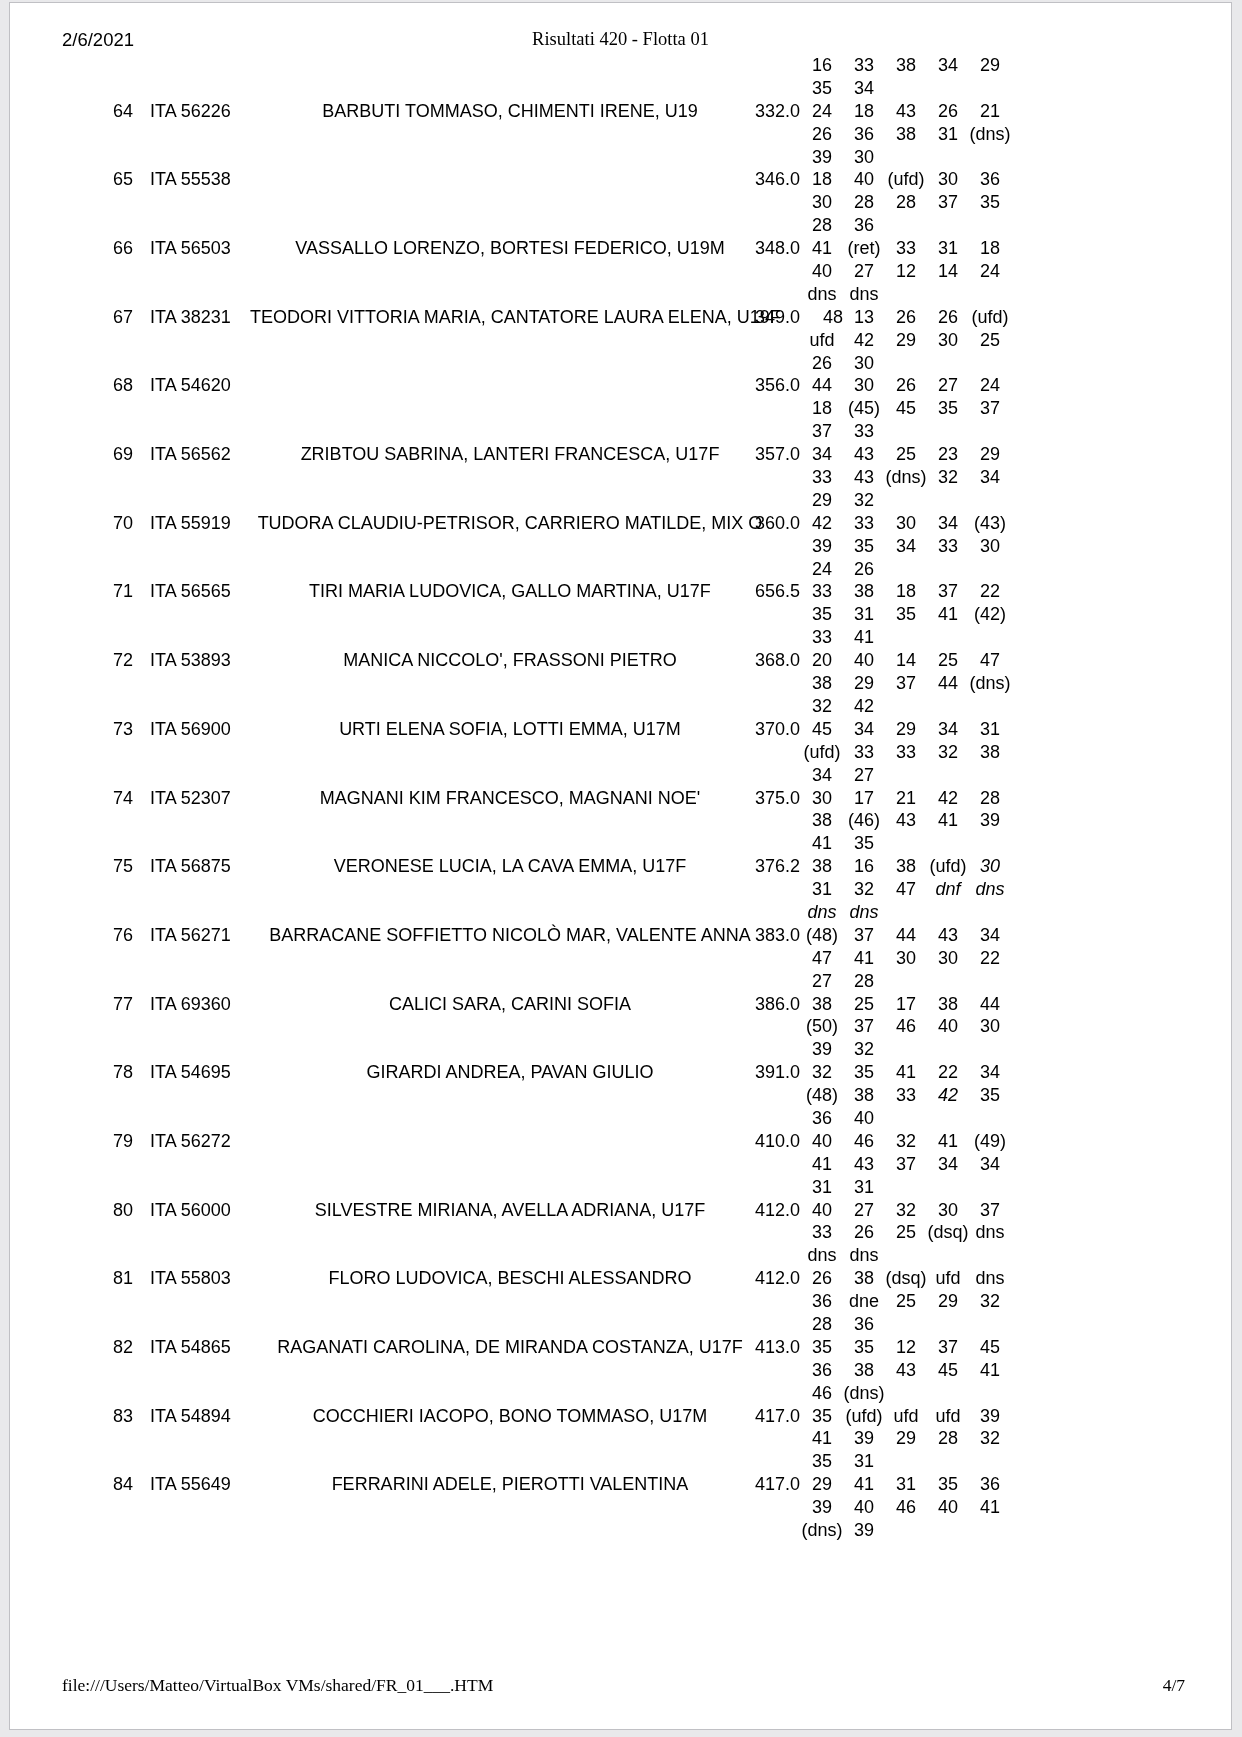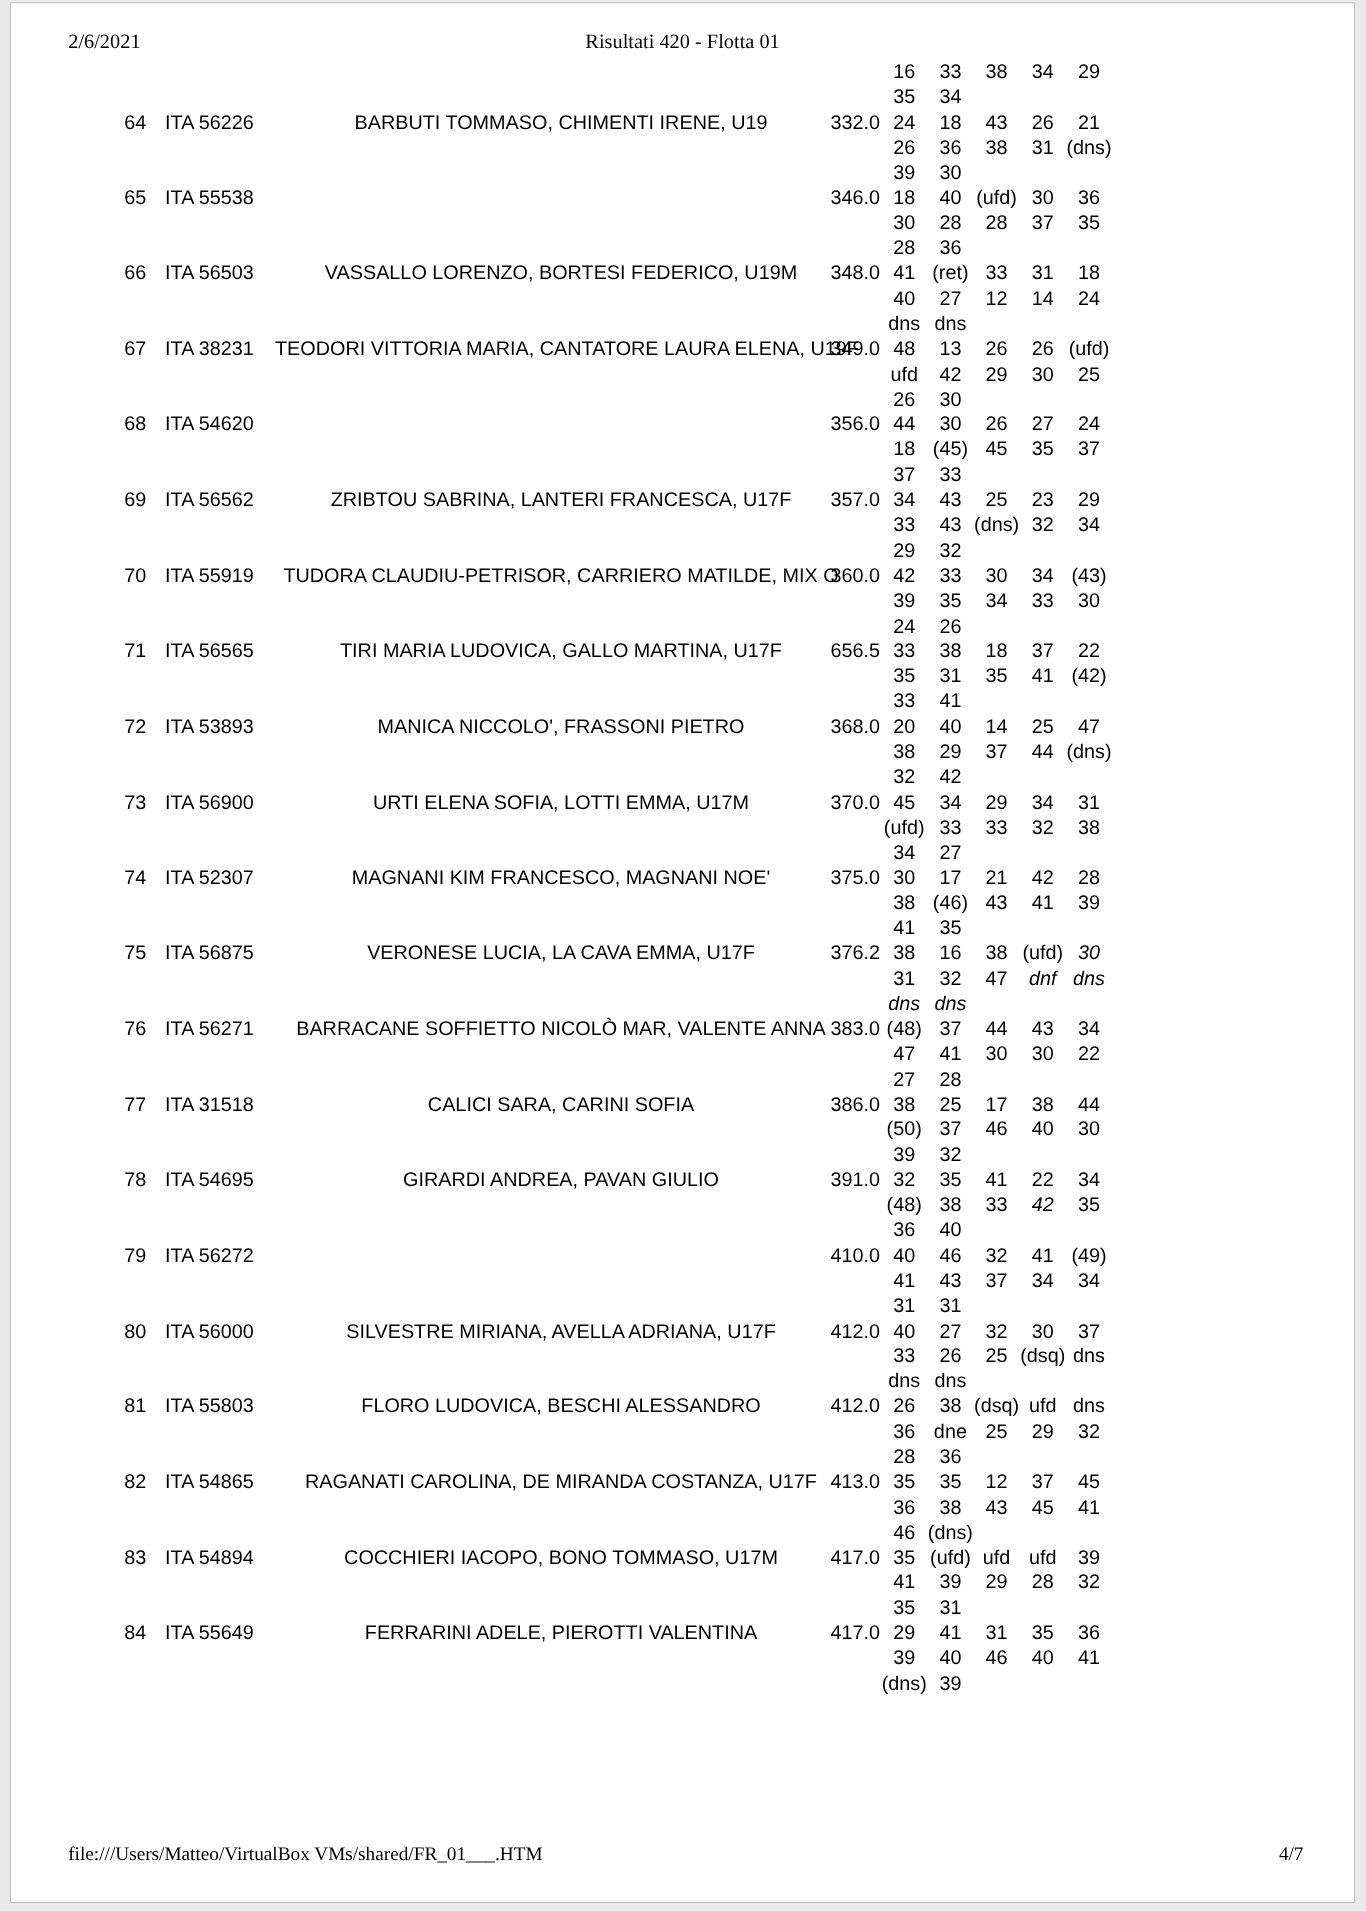--- a/index.html
+++ b/index.html
@@ -14,21 +14,21 @@
   .page{
     position:absolute;left:9px;top:2px;
     width:1221px;height:1726px;
     background:#ffffff;
     border:1px solid #c0c0c4;
     overflow:hidden;
   }
   
   .hdr-date{
     position:absolute;left:52px;top:26px;
-    font-family:Liberation Serif, serif;font-size:18.5px;
+    font-family:Liberation Sans, sans-serif;font-size:18.5px;
     white-space:nowrap;
   }
   .hdr-title{
     position:absolute;left:0;top:26px;width:100%;
     text-align:center;
     font-family:"Liberation Serif",serif;font-size:18.5px;
     white-space:nowrap;
   }
   .ftr-url{
     position:absolute;left:52px;top:1672px;
@@ -140,21 +140,21 @@
       </div>
       <div class="row">
         <div class="cell score" style="left: 791px;">dns</div>
         <div class="cell score" style="left: 833px;">dns</div>
       </div>
       <div class="row">
         <div class="cell rank">67</div>
         <div class="cell sail">ITA 38231</div>
         <div class="cell name">TEODORI VITTORIA MARIA, CANTATORE LAURA ELENA, U19F</div>
         <div class="cell total">349.0</div>
-        <div class="cell score" style="left: 791px;">48</div>
+        <div class="cell score" style="left: 791px; text-align: right;">48</div>
         <div class="cell score" style="left: 833px;">13</div>
         <div class="cell score" style="left: 875px;">26</div>
         <div class="cell score" style="left: 917px;">26</div>
         <div class="cell score" style="left: 959px;">(ufd)</div>
       </div>
       <div class="row">
         <div class="cell score" style="left: 791px;">ufd</div>
         <div class="cell score" style="left: 833px;">42</div>
         <div class="cell score" style="left: 875px;">29</div>
         <div class="cell score" style="left: 917px;">30</div>
@@ -356,21 +356,21 @@
         <div class="cell score" style="left: 875px;">30</div>
         <div class="cell score" style="left: 917px;">30</div>
         <div class="cell score" style="left: 959px;">22</div>
       </div>
       <div class="row">
         <div class="cell score" style="left: 791px;">27</div>
         <div class="cell score" style="left: 833px;">28</div>
       </div>
       <div class="row">
         <div class="cell rank">77</div>
-        <div class="cell sail">ITA 31518</div>
+        <div class="cell sail">ITA 69360</div>
         <div class="cell name">CALICI SARA, CARINI SOFIA</div>
         <div class="cell total">386.0</div>
         <div class="cell score" style="left: 791px;">38</div>
         <div class="cell score" style="left: 833px;">25</div>
         <div class="cell score" style="left: 875px;">17</div>
         <div class="cell score" style="left: 917px;">38</div>
         <div class="cell score" style="left: 959px;">44</div>
       </div>
       <div class="row">
         <div class="cell score" style="left: 791px;">(50)</div>

